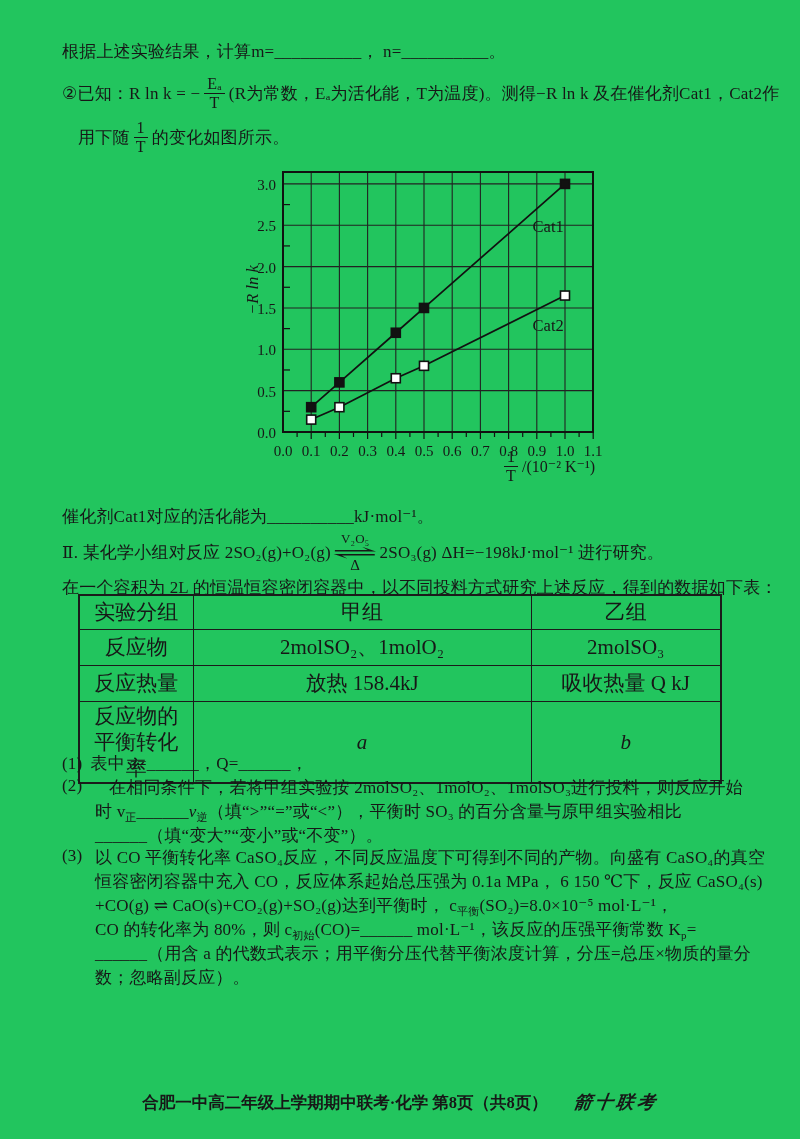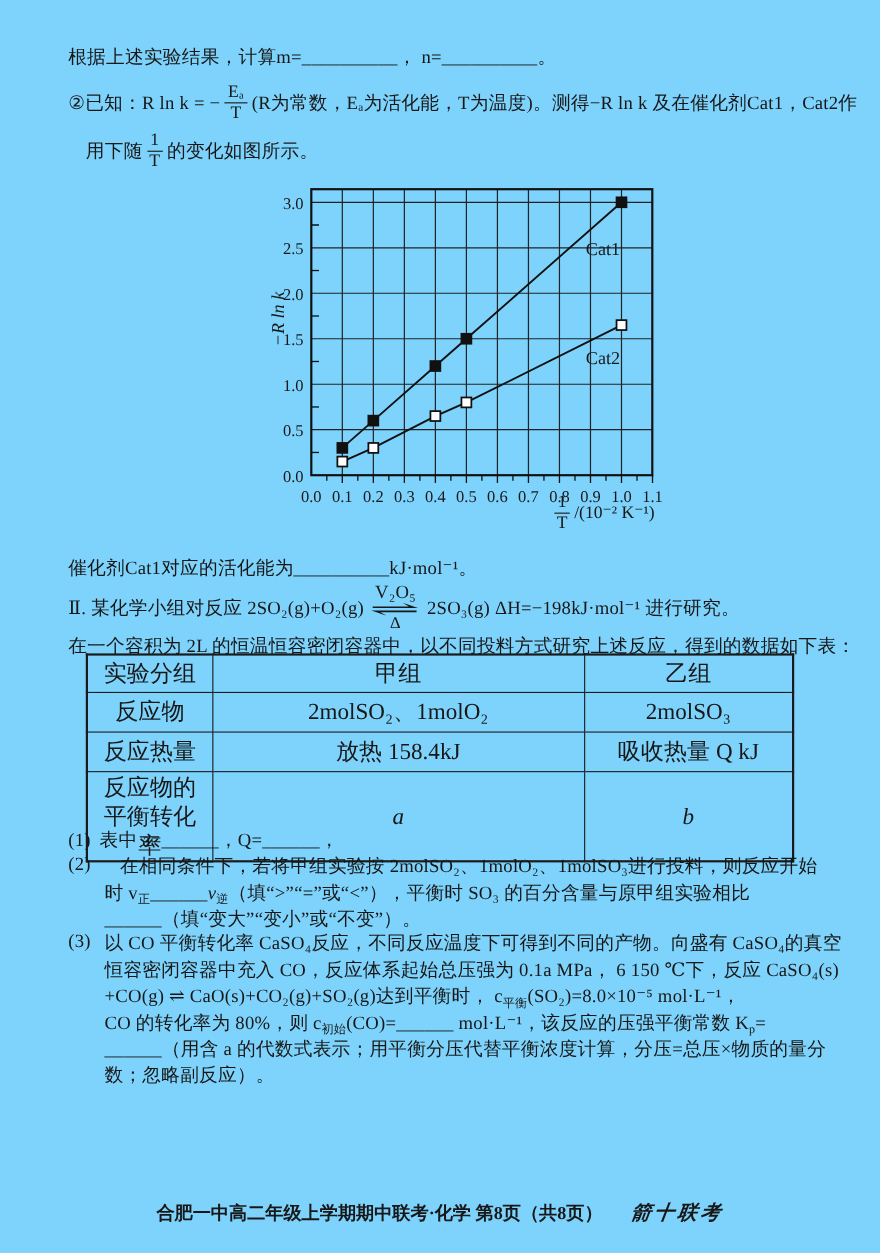--- a/index.html
+++ b/index.html
@@ -1,24 +1,24 @@
 <!DOCTYPE html>
 <html><head>
 <meta charset="utf-8">
 <style>
   html,body{margin:0;padding:0;background:#e8e8e8;}
-  .page{position:relative;width:800px;height:1139px;background:#7dd3fc;overflow:hidden;
+  .page{position:relative;width:800px;height:1139px;background:#22c55e;overflow:hidden;
         font-family:"Liberation Serif","DejaVu Serif","DejaVu Sans",serif;color:#171717;}
   .ln{position:absolute;font-size:17px;white-space:nowrap;letter-spacing:.2px;}
   .flexln{display:flex;align-items:center;}
   .frac{display:inline-flex;flex-direction:column;align-items:center;line-height:1.12;
         margin:0 4px;font-size:16px;text-align:center;}
   .frac .fn{border-bottom:1.4px solid #171717;padding:0 3px;}
   .equil{display:inline-flex;flex-direction:column;align-items:center;line-height:1;margin:0 10px;}
-  .equil .etop{font-size:17px;}
+  .equil .etop{font-size:13px;}
   .equil .earr{font-size:19px;display:block;transform:scaleX(2.9);margin:-2px 0 -4px;}
   .equil .ebot{font-size:15px;}
   .sb{font-size:11px;position:relative;top:4px;}
   .chart{position:absolute;left:228px;top:162px;width:410px;height:350px;}
   .chart svg{position:absolute;left:0;top:0;}
   .ylab{position:absolute;left:-40px;top:118px;width:130px;text-align:center;
         transform:rotate(-90deg);font-size:16.5px;font-style:italic;}
   .xtitle{position:absolute;left:272px;top:286px;display:flex;align-items:center;font-size:16px;}
   .tick{font-size:15px;fill:#171717;font-family:"Liberation Serif","DejaVu Serif",serif;}
   .slabel{font-size:16.5px;fill:#171717;font-family:"Liberation Serif","DejaVu Serif",serif;}

